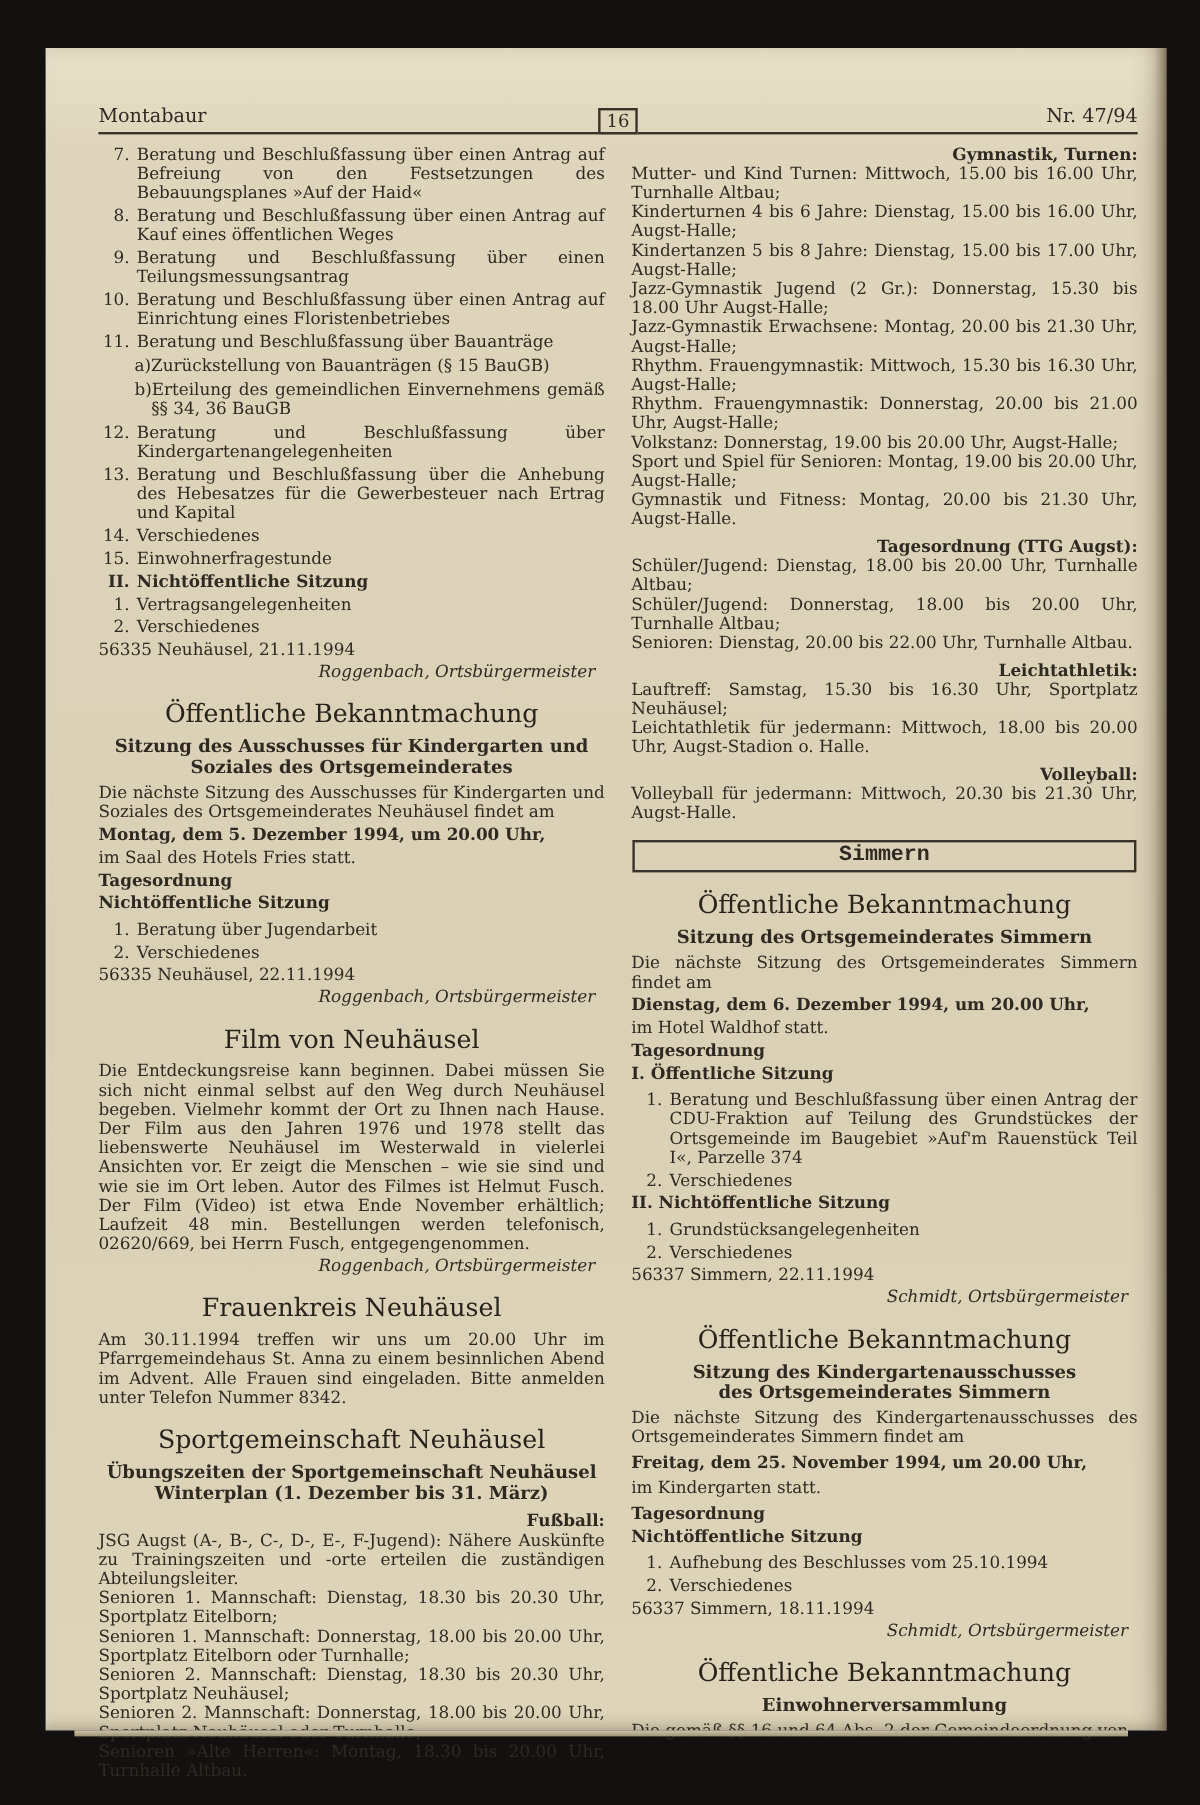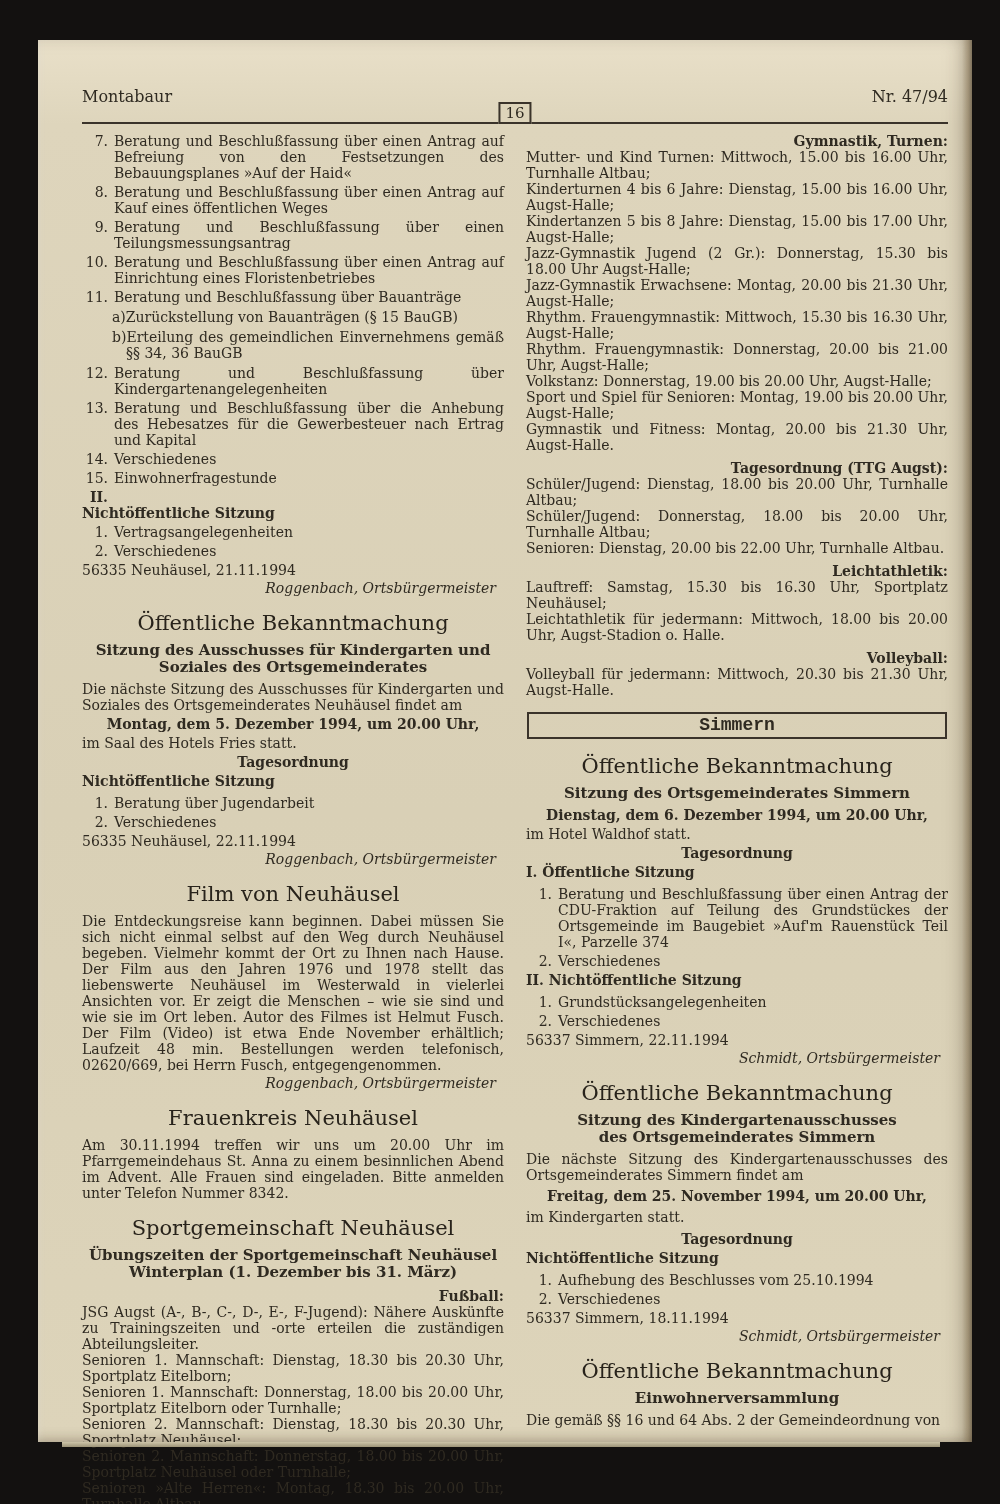--- a/index.html
+++ b/index.html
@@ -21,41 +21,41 @@
     content:"";position:absolute;top:0;right:0;width:10px;height:100%;
     background:linear-gradient(90deg,rgba(0,0,0,0),rgba(120,95,55,.25) 60%,rgba(60,45,25,.35));
   }
   .page-stack-edge{
     position:absolute;left:62px;top:1442px;width:878px;height:5px;
     background:linear-gradient(180deg,#cdc4a9,#9d9478);
   }
   .content{position:absolute;left:44px;top:38px;width:866px;}
   .pagehead{
     position:relative;display:flex;justify-content:space-between;align-items:flex-end;
-    border-bottom:2px solid #3a332a;padding-bottom:16px;height:28px;
+    border-bottom:2px solid #3a332a;padding-bottom:4px;height:28px;
     font-size:16px;
   }
   .pagenum-box{
     position:absolute;left:50%;bottom:-2px;transform:translateX(-50%);
     border:2px solid #3a332a;background:inherit;
     padding:0 5px;font-size:15px;line-height:18px;background:#ddd4ba;
   }
   .cols{display:flex;gap:22px;margin-top:9px;}
   .col{width:422px;font-size:14px;line-height:16px;text-align:justify;}
   p{margin:0;}
   .li{display:flex;margin:0 0 3px 0;}
   .li .num{flex:none;width:26px;text-align:right;padding-right:6px;}
   .li .txt{flex:1;}
-  .bold{font-weight:bold;flex-direction:column;}
+  .bold{font-weight:bold;}
   .sub{margin:4px 0 4px 30px;padding-left:14px;text-indent:-14px;}
   .dateline{margin-top:3px;}
   .sig{font-style:italic;text-align:right;padding-right:8px;margin:2px 0 0 0;}
   .h1{font-size:21px;line-height:24px;font-weight:normal;text-align:center;margin:15px 0 7px 0;color:#28231b;}
   .h2{font-size:15px;line-height:17px;font-weight:bold;text-align:center;margin:0 0 5px 0;}
-  .center-bold{font-weight:bold;text-align:center;margin:3px 0;}
+  .center-bold{font-weight:bold;text-align:left;margin:3px 0;}
   .intro{margin:2px 0;}
   .slabel{font-weight:bold;margin-top:7px;text-align:right;}
   .entry{margin:0;}
   .banner{
     border:2px solid #3a332a;margin:14px 1px 4px 1px;padding:3px 0 4px 0;
     text-align:center;font-family:Liberation Mono, monospace;font-weight:bold;font-size:18px;
   }
   .gap-top{margin-top:6px;}
 </style>
 </head>
@@ -208,20 +208,21 @@
         <div>
           <div class="slabel">Volleyball:</div>
           <p class="entry">Volleyball für jedermann: Mittwoch, 20.30 bis 21.30 Uhr, Augst-Halle.</p>
         </div>
 
         <div class="banner">Simmern</div>
 
         <div>
           <div class="h1">Öffentliche Bekanntmachung</div>
           <div class="h2">Sitzung des Ortsgemeinderates Simmern</div>
+          <p class="intro">Die nächste Sitzung des Ortsgemeinderates Simmern findet am</p>
           <p class="center-bold">Dienstag, dem 6. Dezember 1994, um 20.00 Uhr,</p>
           <p>im Hotel Waldhof statt.</p>
           <p class="center-bold">Tagesordnung</p>
           <p class="bold">I. Öffentliche Sitzung</p>
           <div class="li gap-top">
             <span class="num">1.</span>
             <span class="txt">Beratung und Beschlußfassung über einen Antrag der CDU-Fraktion auf Teilung des Grundstückes der Ortsgemeinde im Baugebiet »Auf'm Rauenstück Teil I«, Parzelle 374</span>
           </div>
           <div class="li">
             <span class="num">2.</span>

